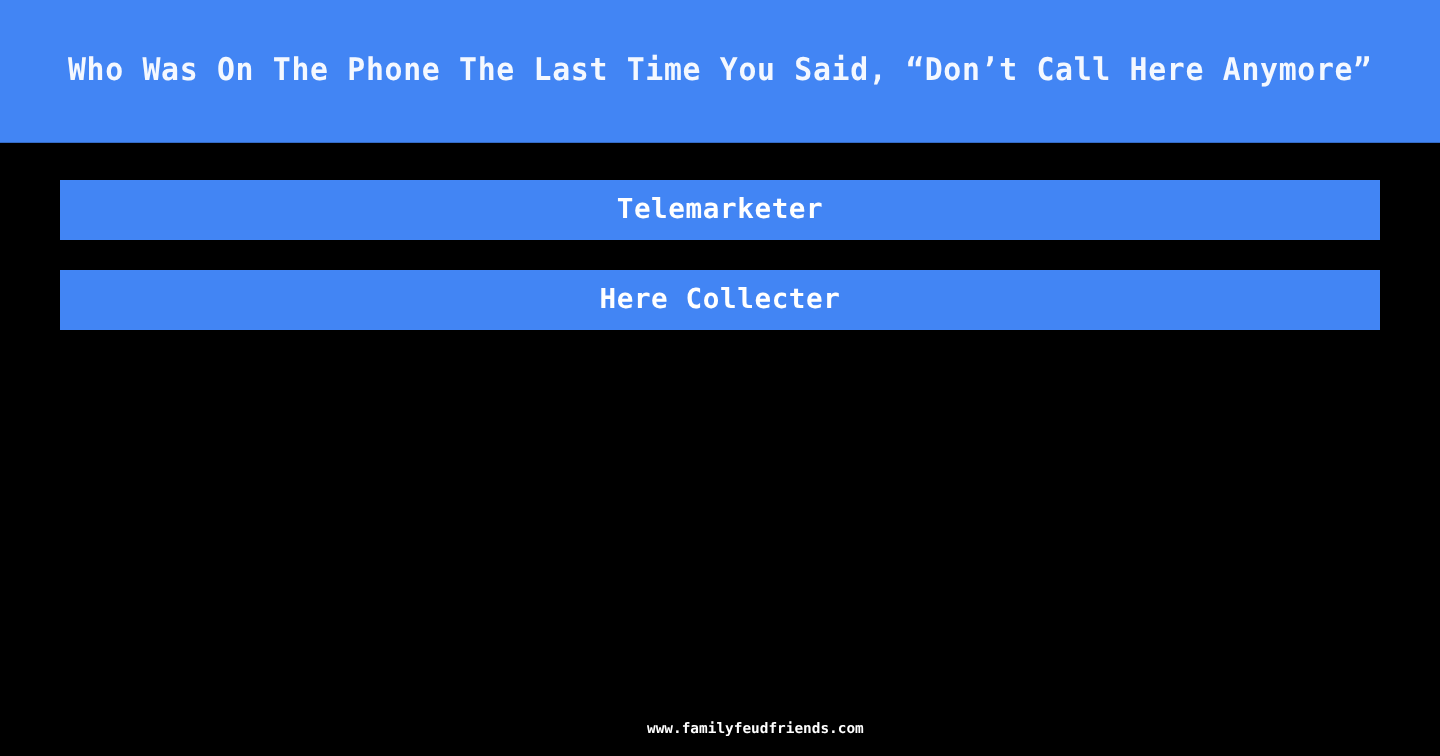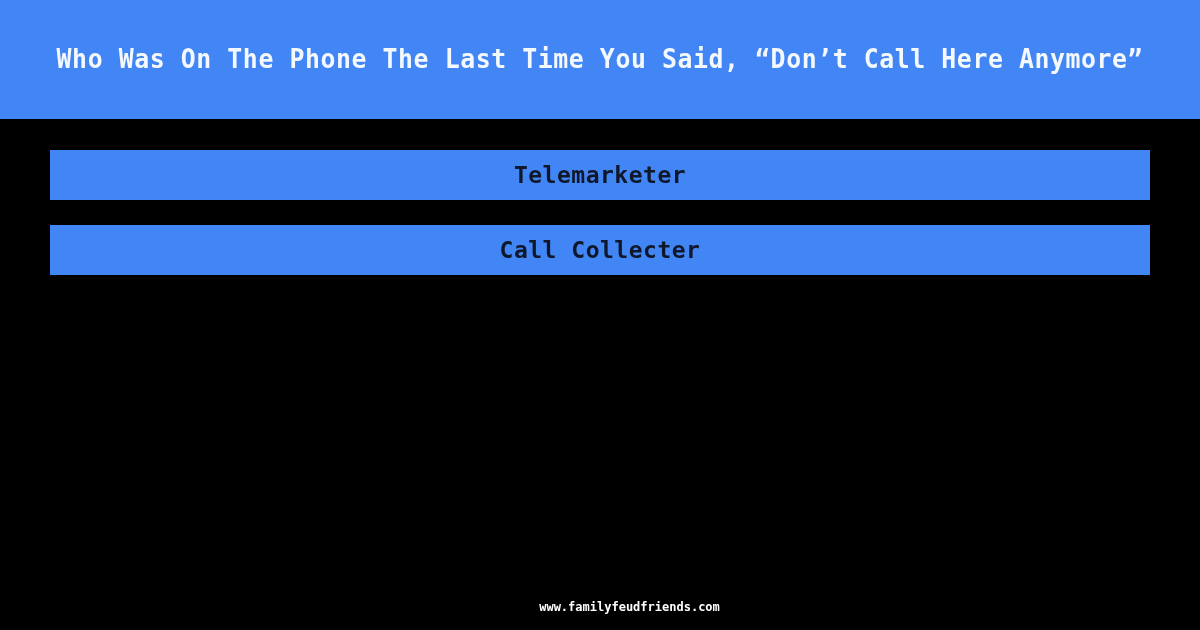--- a/index.html
+++ b/index.html
@@ -69,21 +69,21 @@
   .answer-row {
     width: 1100px;
     height: 50px;
     background: #4285f4;
     display: flex;
     align-items: center;
     justify-content: center;
     box-sizing: border-box;
   }
   .answer-label {
-    color: #0f172a;
+    color: #ffffff;
     font-family: "DejaVu Sans Mono", monospace;
     font-size: 23px;
     font-weight: bold;
     letter-spacing: 0.5px;
     line-height: 1;
     text-align: center;
     white-space: nowrap;
   }
 
   
@@ -115,21 +115,21 @@
 
   <div class="answers-area">
     <div class="answers-list">
 
       <div class="answer-row">
         <span class="answer-label">Telemarketer</span>
       </div>
 
 
       <div class="answer-row">
-        <span class="answer-label">Call Collecter</span>
+        <span class="answer-label">Here Collecter</span>
       </div>
 
 
     </div>
   </div>
 
   <div class="footer">
     <span class="footer-url">www.familyfeudfriends.com</span>
   </div>
 

